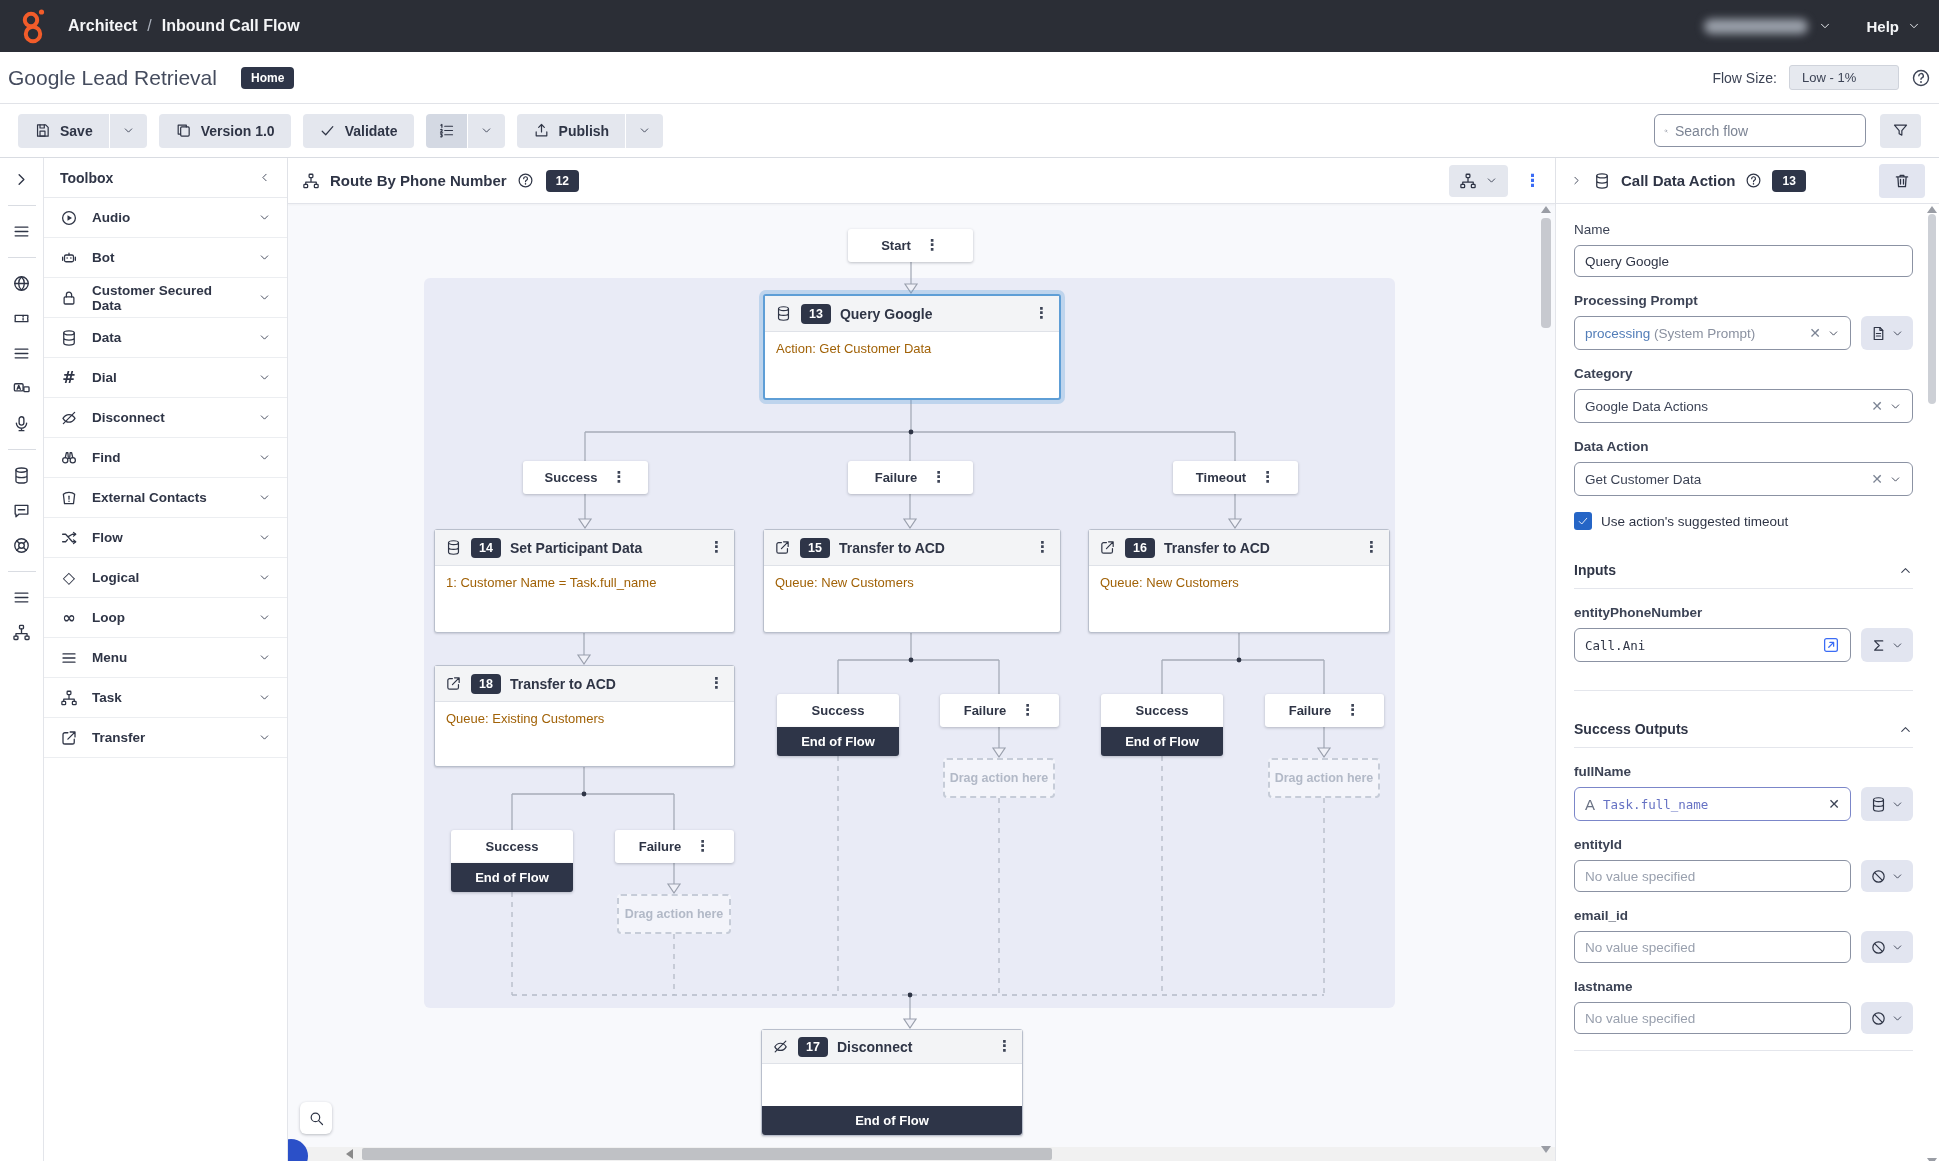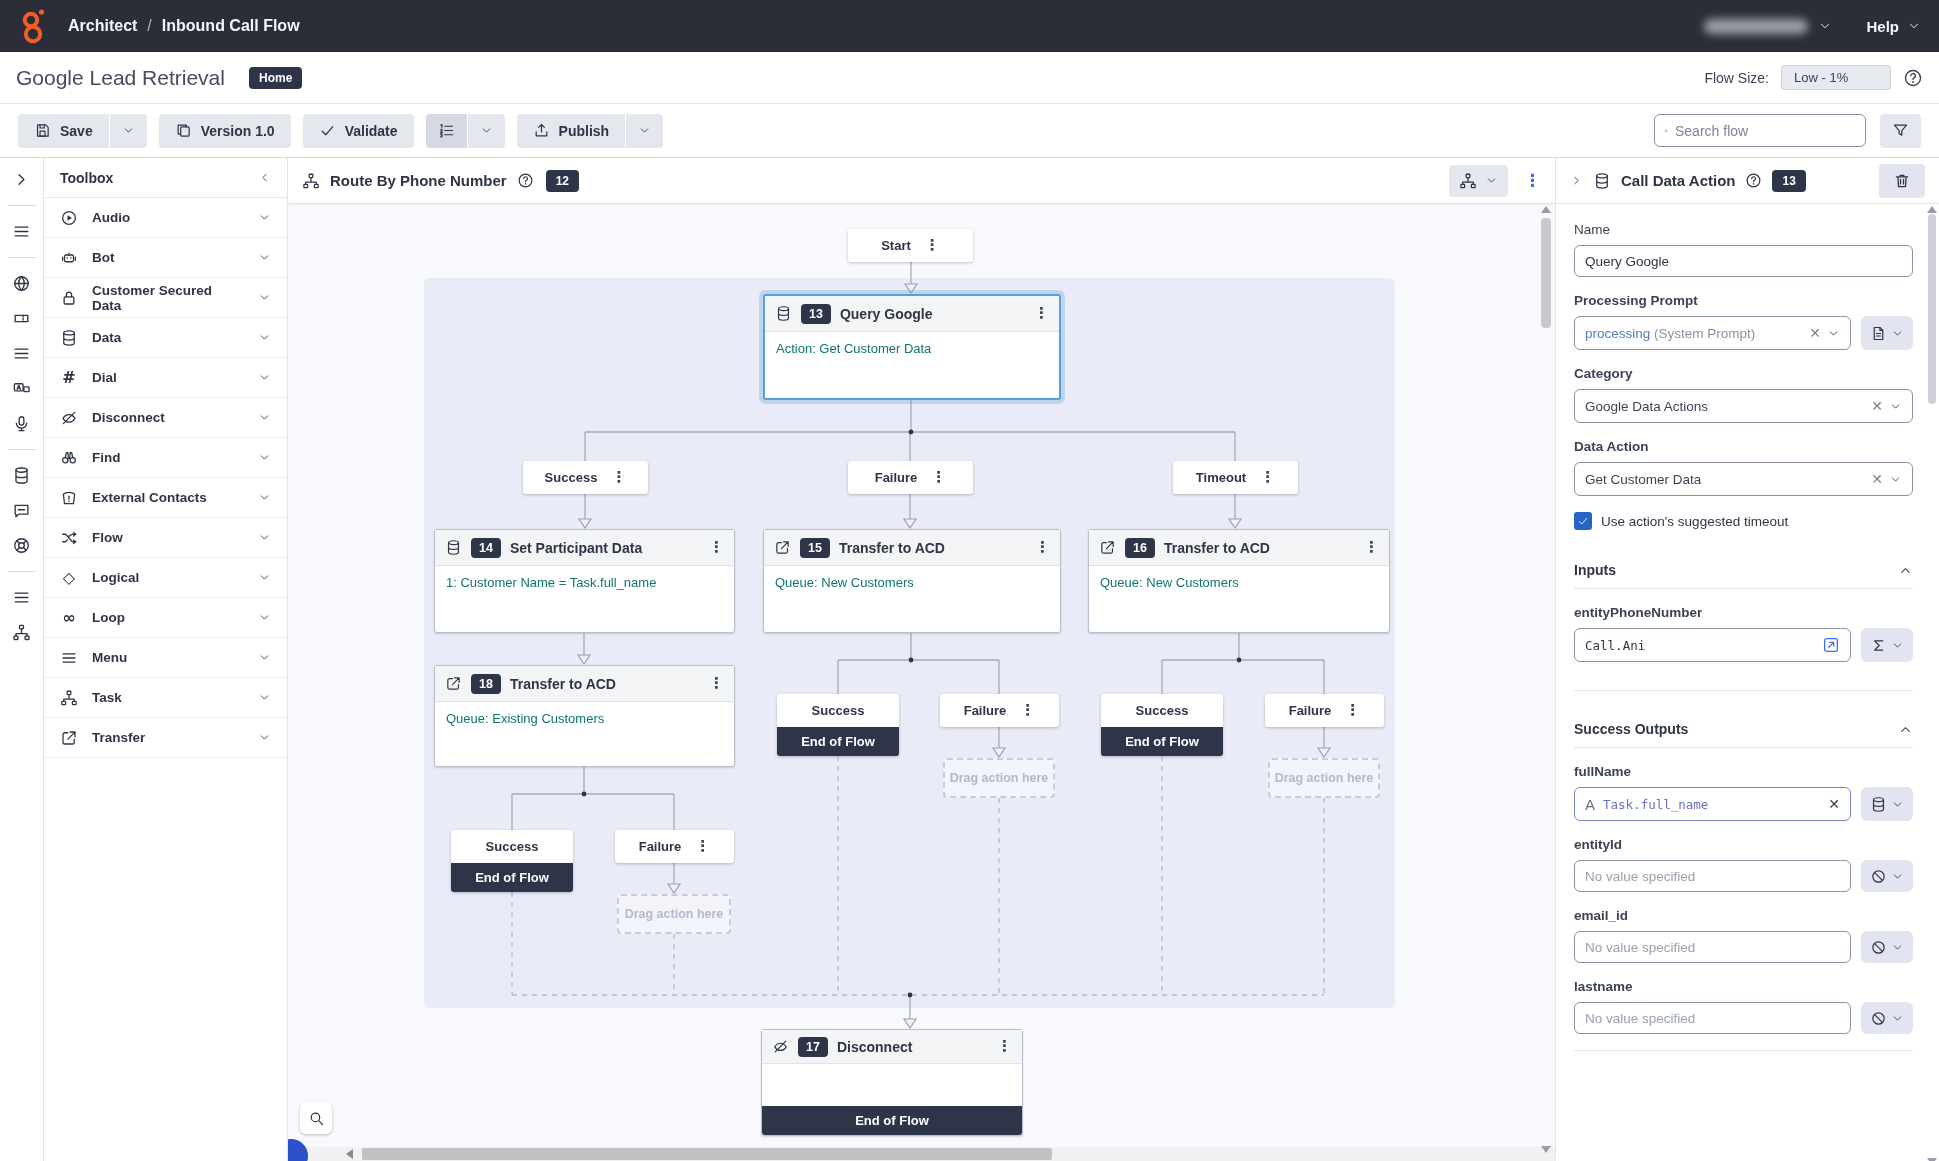--- a/index.html
+++ b/index.html
@@ -12,21 +12,21 @@
   .topbar { height:52px; background:#2b2e36; display:flex; align-items:center; padding:0 18px; color:#f4f5f7; }
   .crumbs { display:flex; align-items:center; gap:10px; font-size:16px; font-weight:700; margin-left:20px; }
   .crumbs .sep { color:#aab0bb; font-weight:400; }
   .topbar-right { margin-left:auto; display:flex; align-items:center; gap:34px; }
   .user-wrap { display:flex; align-items:center; gap:10px; }
   .user-blur { width:104px; height:15px; border-radius:8px; background:#9aa0aa; filter:blur(4px); }
   .chev-w { width:14px; height:14px; color:#e8eaee; }
   .help { display:flex; align-items:center; gap:8px; font-weight:700; font-size:15px; }
 
   
-  .titlebar { height:52px; background:#fff; border-bottom:1px solid #e1e3e8; display:flex; align-items:center; padding:0 16px; }
+  .titlebar { height:52px; background:#fff; border-bottom:1px solid #e1e3e8; display:flex; align-items:center; padding:0 8px; }
   .flow-title { font-size:21px; color:#454c5e; font-weight:400; }
   .badge-dark { background:#2e3548; color:#fff; font-size:12px; font-weight:700; border-radius:4px; padding:4px 10px; margin-left:24px; }
   .titlebar-right { margin-left:auto; display:flex; align-items:center; gap:12px; }
   .flow-size-label { font-size:14px; color:#3c4355; }
   .flow-size-pill { background:#e6e9ef; border:1px solid #cfd3db; border-radius:3px; font-size:13px; color:#3c4355; padding:4px 12px; min-width:110px; }
   .qmark { width:20px; height:20px; color:#3c4355; }
 
   
   .toolbar { height:54px; background:#fff; border-bottom:1px solid #d9dce2; display:flex; align-items:center; padding:0 18px; gap:12px; }
   .split { display:flex; gap:1px; }
@@ -71,21 +71,21 @@
   .cline.dash { stroke-dasharray:5 5; stroke:#b4bac7; }
   .arrow { fill:#f0f1f8; stroke:#9aa0ad; stroke-width:1.2; }
   .jdot { fill:#2f3546; }
 
   .node { position:absolute; z-index:2; background:#fff; border:1px solid #b9bfcc; border-radius:3px; box-shadow:0 1px 2px rgba(40,45,60,.18); }
   .node.selected { border:2px solid #5e9ed6; box-shadow:0 0 0 4px rgba(94,158,214,.30); }
   .node-head { height:36px; background:#f3f4f6; border-bottom:1px solid #dfe2e8; display:flex; align-items:center; gap:9px; padding:0 10px; }
   .node-head .ni { width:17px; height:17px; color:#2f3546; flex:none; }
   .nbadge { background:#2e3548; color:#fff; font-weight:700; font-size:12.5px; border-radius:4px; padding:3px 8px; }
   .ntitle { font-weight:700; font-size:14px; flex:1; white-space:nowrap; }
-  .node-body { padding:9px 11px; font-size:13px; color:#0f766e; }
+  .node-body { padding:9px 11px; font-size:13px; color:#a16207; }
   .node-footer { background:#2e3548; color:#fff; text-align:center; font-weight:700; font-size:13px; padding:7px 0; border-radius:0 0 3px 3px; }
 
   .blabel { position:absolute; z-index:2; height:33px; background:#fff; border-radius:3px; box-shadow:0 1px 3px rgba(40,45,60,.28); display:flex; align-items:center; justify-content:center; gap:14px; font-weight:700; font-size:13px; cursor:pointer; }
   .eof { position:absolute; z-index:2; height:29px; background:#2e3548; color:#fff; font-weight:700; font-size:13px; display:flex; align-items:center; justify-content:center; border-radius:0 0 3px 3px; box-shadow:0 1px 3px rgba(40,45,60,.28); }
   .dragzone { position:absolute; z-index:2; border:2px dashed #c6ccd8; border-radius:4px; background:rgba(255,255,255,.45); color:#b2b9c7; font-weight:700; font-size:12.5px; display:flex; align-items:center; justify-content:center; }
 
   .zoom-btn { position:absolute; z-index:4; left:12px; top:898px; width:32px; height:32px; background:#fff; border-radius:6px; box-shadow:0 1px 3px rgba(40,45,60,.3); display:flex; align-items:center; justify-content:center; cursor:pointer; color:#2f3546; }
   .hscroll { position:absolute; z-index:4; left:0; right:0; bottom:0; height:14px; background:#f1f1f1; display:flex; align-items:center; }
   .hs-arrow { width:0; height:0; border-top:5px solid transparent; border-bottom:5px solid transparent; border-right:7px solid #8a8a8a; margin-left:58px; }
   .hs-thumb { position:absolute; left:74px; width:690px; top:1px; bottom:1px; background:#bfc1c5; border-radius:2px; cursor:pointer; }

